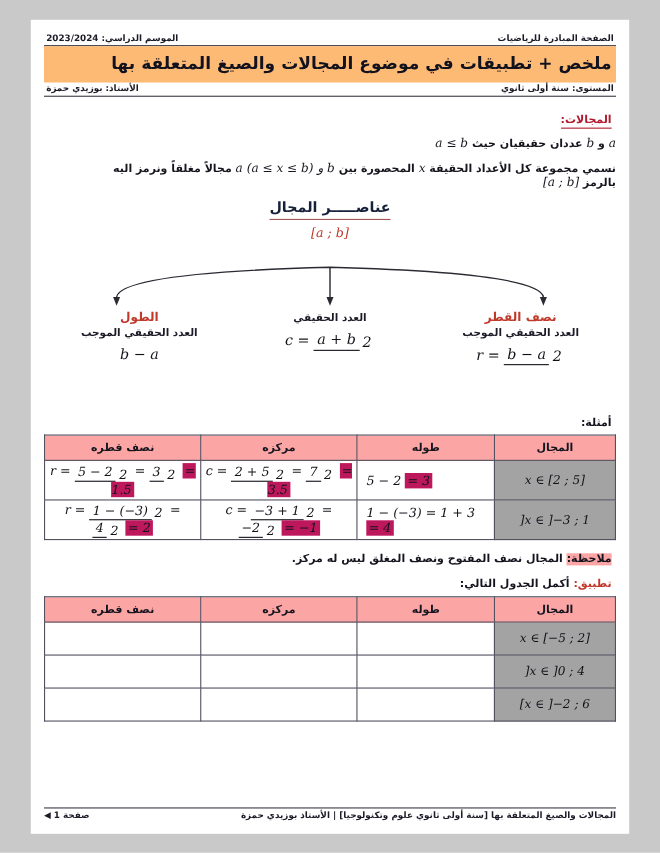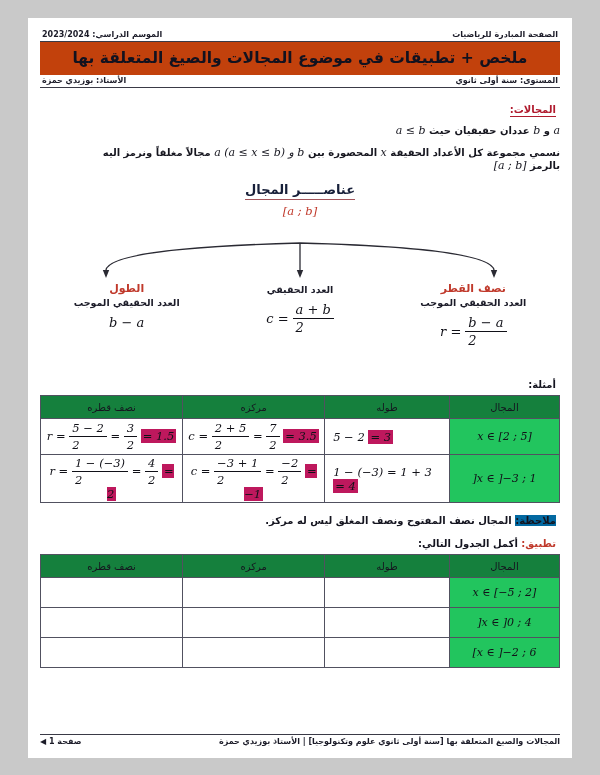--- a/index.html
+++ b/index.html
@@ -36,22 +36,21 @@
     justify-content: space-between;
     align-items: flex-end;
     font-size: 8px;
     font-weight: bold;
     color: #1b1b28;
     padding: 0 2px 2px 2px;
     border-bottom: 1.6px solid #3a3a46;
     direction: rtl;
   }
   .hdr-title-band {
-    background: #c2410c;
-    text-align: center;
+    background: #fdba74;
     padding: 7px 4px 8px 4px;
   }
   .hdr-title {
     font-size: 15.5px;
     font-weight: bold;
     color: #12121f;
     letter-spacing: 0px;
   }
   .hdr-row.second {
     border-bottom: 1.6px solid #3a3a46;
@@ -124,59 +123,59 @@
     font-family: "DejaVu Serif", serif;
     font-size: 13px;
     font-style: italic;
     color: #111118;
     display: flex;
     justify-content: center;
     align-items: center;
     direction: ltr;
     gap: 4px;
   }
-  .frac { display: inline-flex; flex-direction: column; align-items: flex-start; vertical-align: middle; font-style: italic; }
+  .frac { display: inline-flex; align-items: flex-end; vertical-align: middle; font-style: italic; }
   .frac .num { padding: 0 3px 1px 3px; border-bottom: 1.1px solid #111118; }
   .frac .den { padding: 1px 3px 0 3px; }
 
   
   .lbl {
     font-size: 10px;
     font-weight: bold;
     color: #14141f;
     text-align: right;
     margin: 12px 4px 5px 0;
     direction: rtl;
   }
   .lbl .red { color: #c0392b; }
-  .lbl .hl { background: #0369a1; }
+  .lbl .hl { background: #fca5a5; }
 
   
   table {
     width: 100%;
     border-collapse: collapse;
     direction: rtl;
     table-layout: fixed;
   }
   table th, table td {
     border: 1.1px solid #515160;
     height: 22px;
     text-align: center;
     vertical-align: middle;
     padding: 1px 3px;
   }
   table th {
-    background: #15803d;
+    background: #fca5a5;
     font-size: 10px;
-    font-weight: normal;
+    font-weight: bold;
     color: #15151f;
     height: 20px;
   }
   table td.interval {
-    background: #22c55e;
+    background: #a3a3a3;
     font-family: "DejaVu Serif", serif;
     font-size: 11px;
     font-style: italic;
     color: #111118;
   }
   table td.expr {
     font-family: "DejaVu Serif", serif;
     font-size: 11.5px;
     font-style: italic;
     color: #111118;

